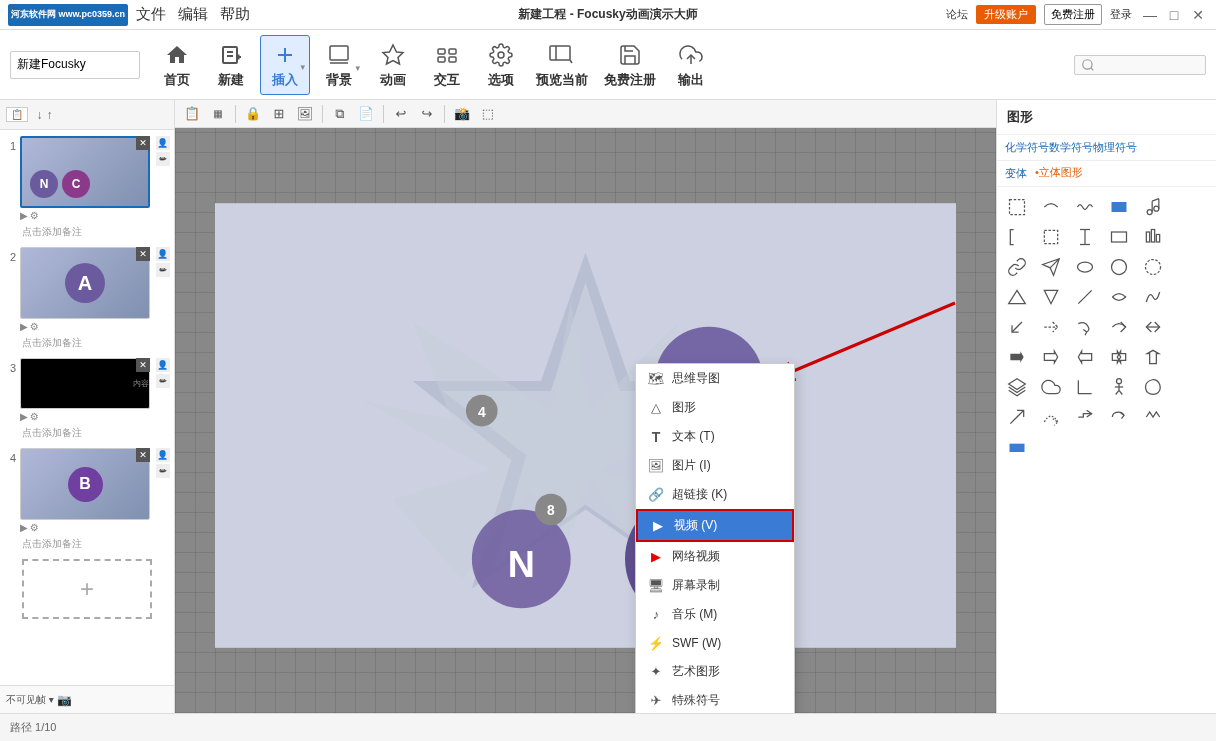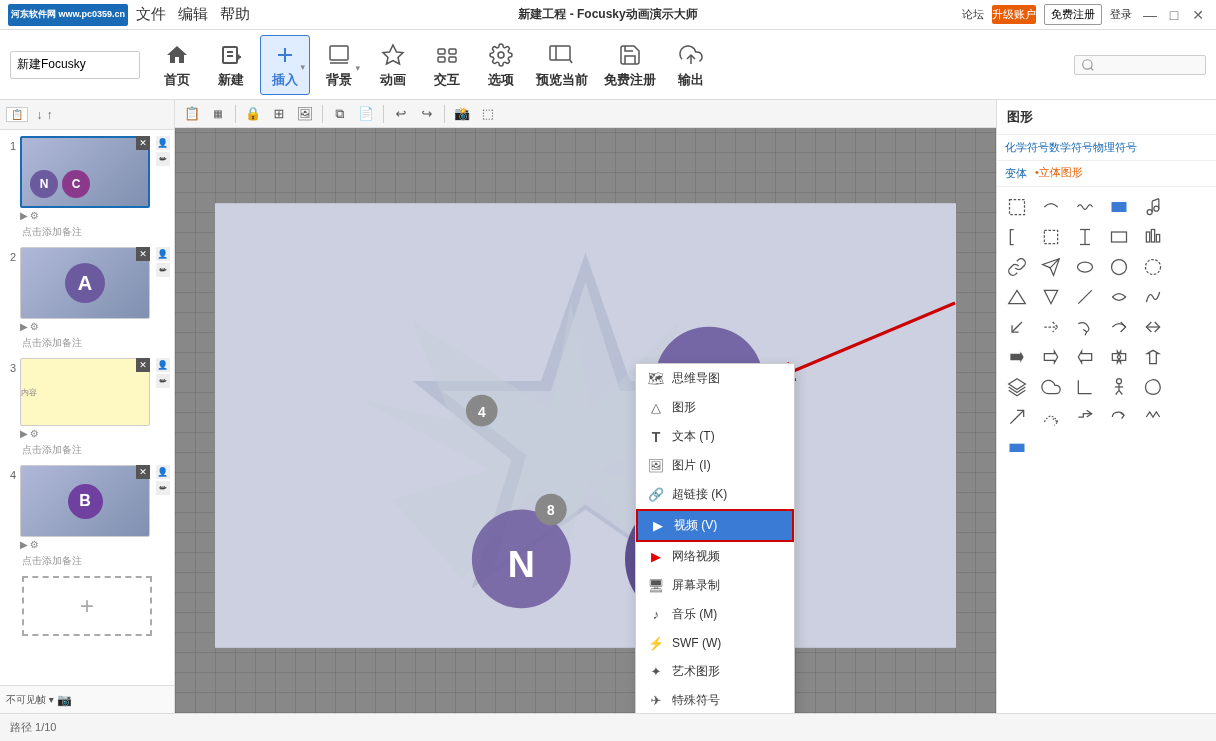--- a/index.html
+++ b/index.html
@@ -11,21 +11,21 @@
       display: flex; align-items: center; justify-content: space-between;
       border-bottom: 1px solid #ddd; padding: 0 8px;
       position: relative;
     }
     .title-bar-left { display: flex; align-items: center; gap: 8px; }
     .title-bar-logo { width: 120px; height: 22px; background: #1a6bb5; border-radius: 2px; display: flex; align-items: center; justify-content: center; color: #fff; font-size: 10px; font-weight: bold; }
     .title-bar-menus { display: flex; gap: 12px; color: #333; font-size: 15px; }
     .title-bar-menus span { cursor: pointer; }
     .title-bar-title { position: absolute; left: 50%; transform: translateX(-50%); font-size: 12px; color: #333; font-weight: bold; }
     .title-bar-right { display: flex; align-items: center; gap: 8px; }
-    .btn-upgrade { background: #e85d04; color: #fff; border: none; border-radius: 2px; padding: 2px 0; font-size: 11px; cursor: pointer; }
+    .btn-upgrade { background: #e85d04; color: #fff; border: none; border-radius: 2px; padding: 2px 8px; font-size: 11px; cursor: pointer; }
     .btn-register { background: none; border: 1px solid #999; border-radius: 2px; padding: 2px 6px; font-size: 11px; cursor: pointer; }
     .btn-login { font-size: 11px; cursor: pointer; color: #333; }
     .win-controls { display: flex; gap: 4px; }
     .win-btn { width: 20px; height: 20px; display: flex; align-items: center; justify-content: center; cursor: pointer; font-size: 14px; color: #666; background: none; border: none; }
 
     
     .toolbar {
       width: 100%; height: 70px; background: #fff;
       display: flex; align-items: center; padding: 0 10px; gap: 4px;
       border-bottom: 1px solid #ddd;
@@ -286,21 +286,21 @@
           <div style="width:14px; height:14px; background:#eee; display:flex; align-items:center; justify-content:center; font-size:9px;">👤</div>
           <div style="width:14px; height:14px; background:#eee; display:flex; align-items:center; justify-content:center; font-size:9px;">✏</div>
         </div>
       </div>
       <div style="font-size:10px; color:#999; margin: -4px 0 8px 18px;">点击添加备注</div>
 
       <div class="slide-item">
         <span class="slide-number">3</span>
         <div class="slide-thumb-wrap">
           <div style="position:absolute; top:0; right:0; width:14px; height:14px; background:#555; color:#fff; font-size:9px; display:flex; align-items:center; justify-content:center; cursor:pointer; z-index:2;">✕</div>
-          <div class="slide-thumb thumb-3" style="width:130px; height:68px; background: #fef9c3; display:flex; align-items:center; justify-content:flex-start;">
+          <div class="slide-thumb thumb-3" style="width:130px; height:51px; background: #000000; display:flex; align-items:center; justify-content:flex-end;">
             <div style="font-size:8px; color:#888; text-align:center;">内容</div>
           </div>
           <div class="slide-controls">
             <span style="cursor:pointer;">▶</span>
             <span style="cursor:pointer;">⚙</span>
           </div>
         </div>
         <div style="display:flex; flex-direction:column; gap:2px; margin-left:2px;">
           <div style="width:14px; height:14px; background:#eee; display:flex; align-items:center; justify-content:center; font-size:9px;">👤</div>
           <div style="width:14px; height:14px; background:#eee; display:flex; align-items:center; justify-content:center; font-size:9px;">✏</div>

